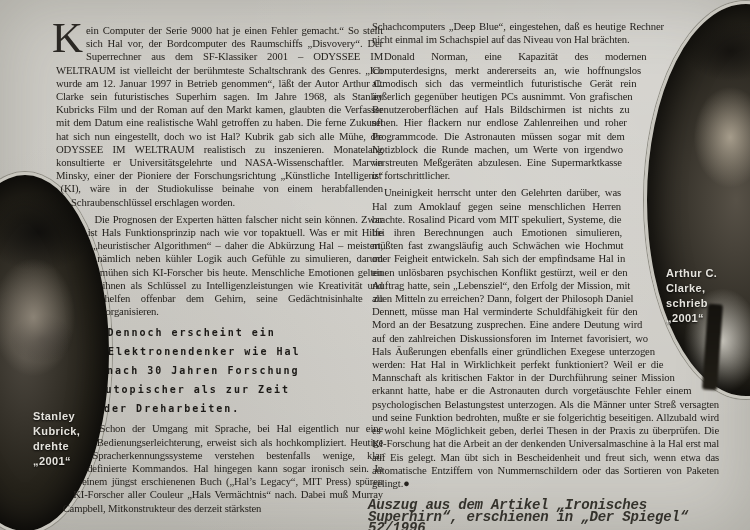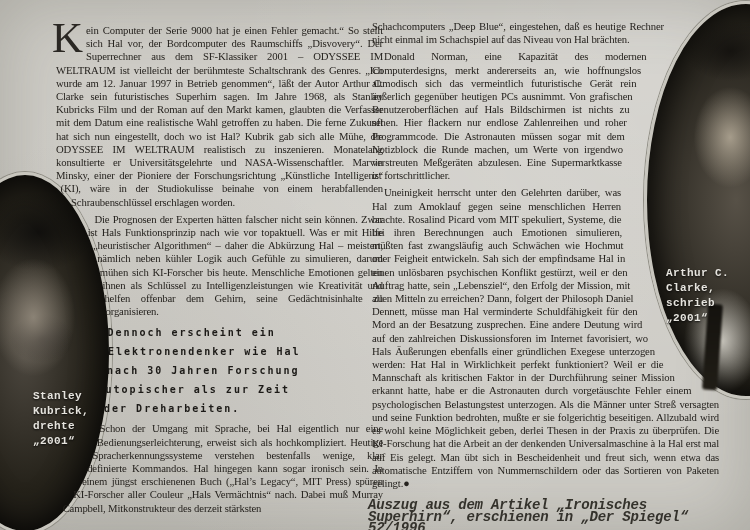--- a/index.html
+++ b/index.html
@@ -70,25 +70,25 @@
       radial-gradient(ellipse 62px 85px at 38% 86%, rgba(226,223,214,0.85), rgba(226,223,214,0) 62%),
       radial-gradient(ellipse at 45% 50%, #575147 0%, #28251e 55%, #121009 100%);
   }
   .tie {
     position:absolute; left:58px; bottom:6px; width:15px; height:86px;
     background:linear-gradient(#14120e, #201d16); transform:rotate(4deg);
     border-radius:3px; filter:blur(1px);
   }
   .caption {
     position:absolute; z-index:3; white-space:pre-line;
-    font-family:Liberation Mono, monospace; font-weight:bold;
+    font-family:Liberation Sans, sans-serif; font-weight:bold;
     font-size:11px; line-height:15px; letter-spacing:0.4px;
     color:#e6e4de; text-shadow:0 1px 2px rgba(0,0,0,0.8);
   }
-  .caption-left  { left:33px;  top:389px; }
+  .caption-left  { left:33px;  top:409px; }
   .caption-right { left:666px; top:266px; }
 </style>
 </head>
 <body>
 
 <div class="page">
 
   <div class="photo photo-left"></div>
   <div class="photo photo-right">
     <div class="tie"></div>

